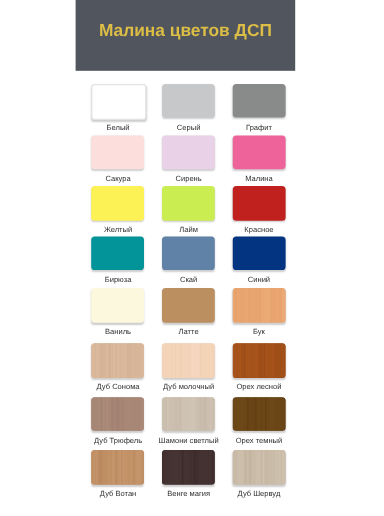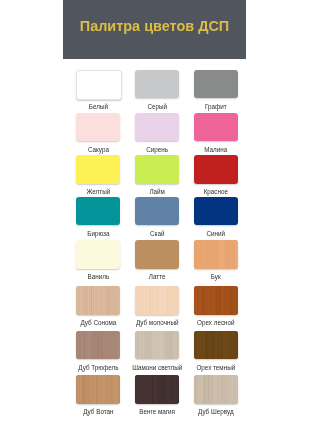--- a/index.html
+++ b/index.html
@@ -12,21 +12,21 @@
   .sw{position:absolute;left:0;top:0;width:44px;height:28.5px;border-radius:3px;overflow:hidden;
       box-shadow:0 1px 1.6px rgba(0,0,0,.2);}
   .sw svg{display:block;width:44px;height:28.5px;}
   .lb{position:absolute;top:33px;left:-11px;width:66px;text-align:center;font-size:6.3px;color:#2f2f2f;white-space:nowrap;}
 </style>
 </head>
 <body>
 
 <div class="page">
   <div class="header">
-    <div class="header-title">Палитра цветов ДСП</div>
+    <div class="header-title">Малина цветов ДСП</div>
   </div>
   <div class="grid">
       <div class="cell" style="left:13.4px;top:10.80px">
         <div class="sw" style="background:#ffffff;border:0.6px solid #e3e3e3"></div>
         <div class="lb">Белый</div>
       </div>
       <div class="cell" style="left:72.2px;top:10.80px">
         <div class="sw" style="background:#c7c8ca"></div>
         <div class="lb">Серый</div>
       </div>

